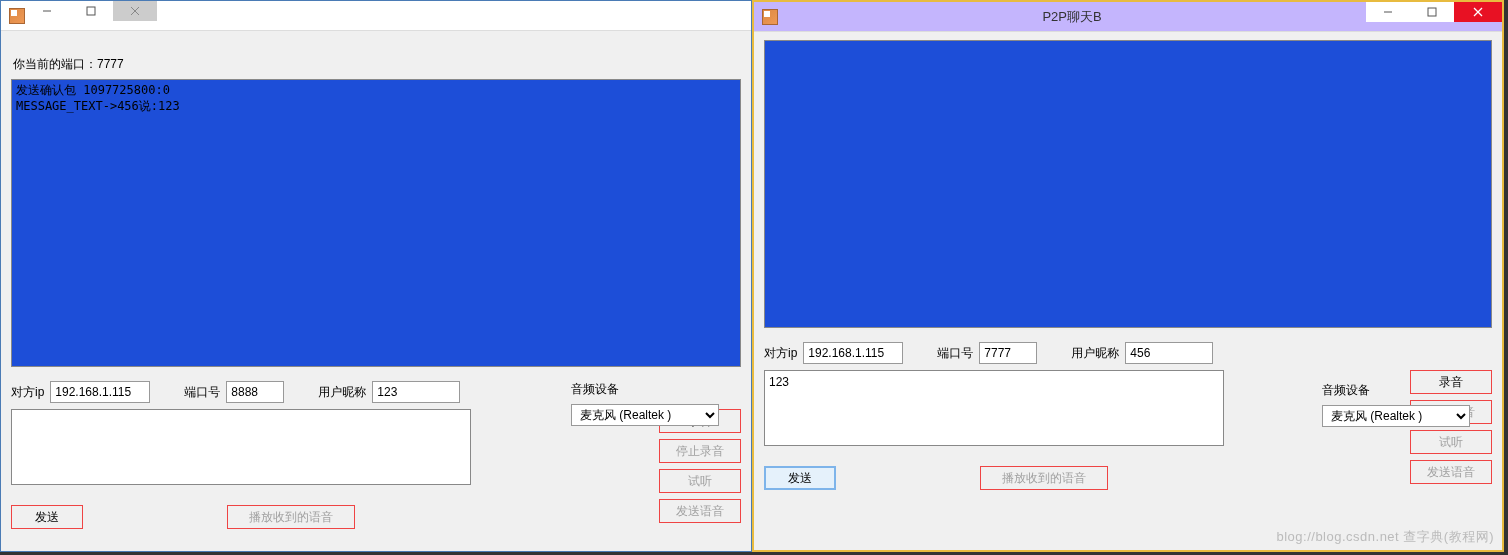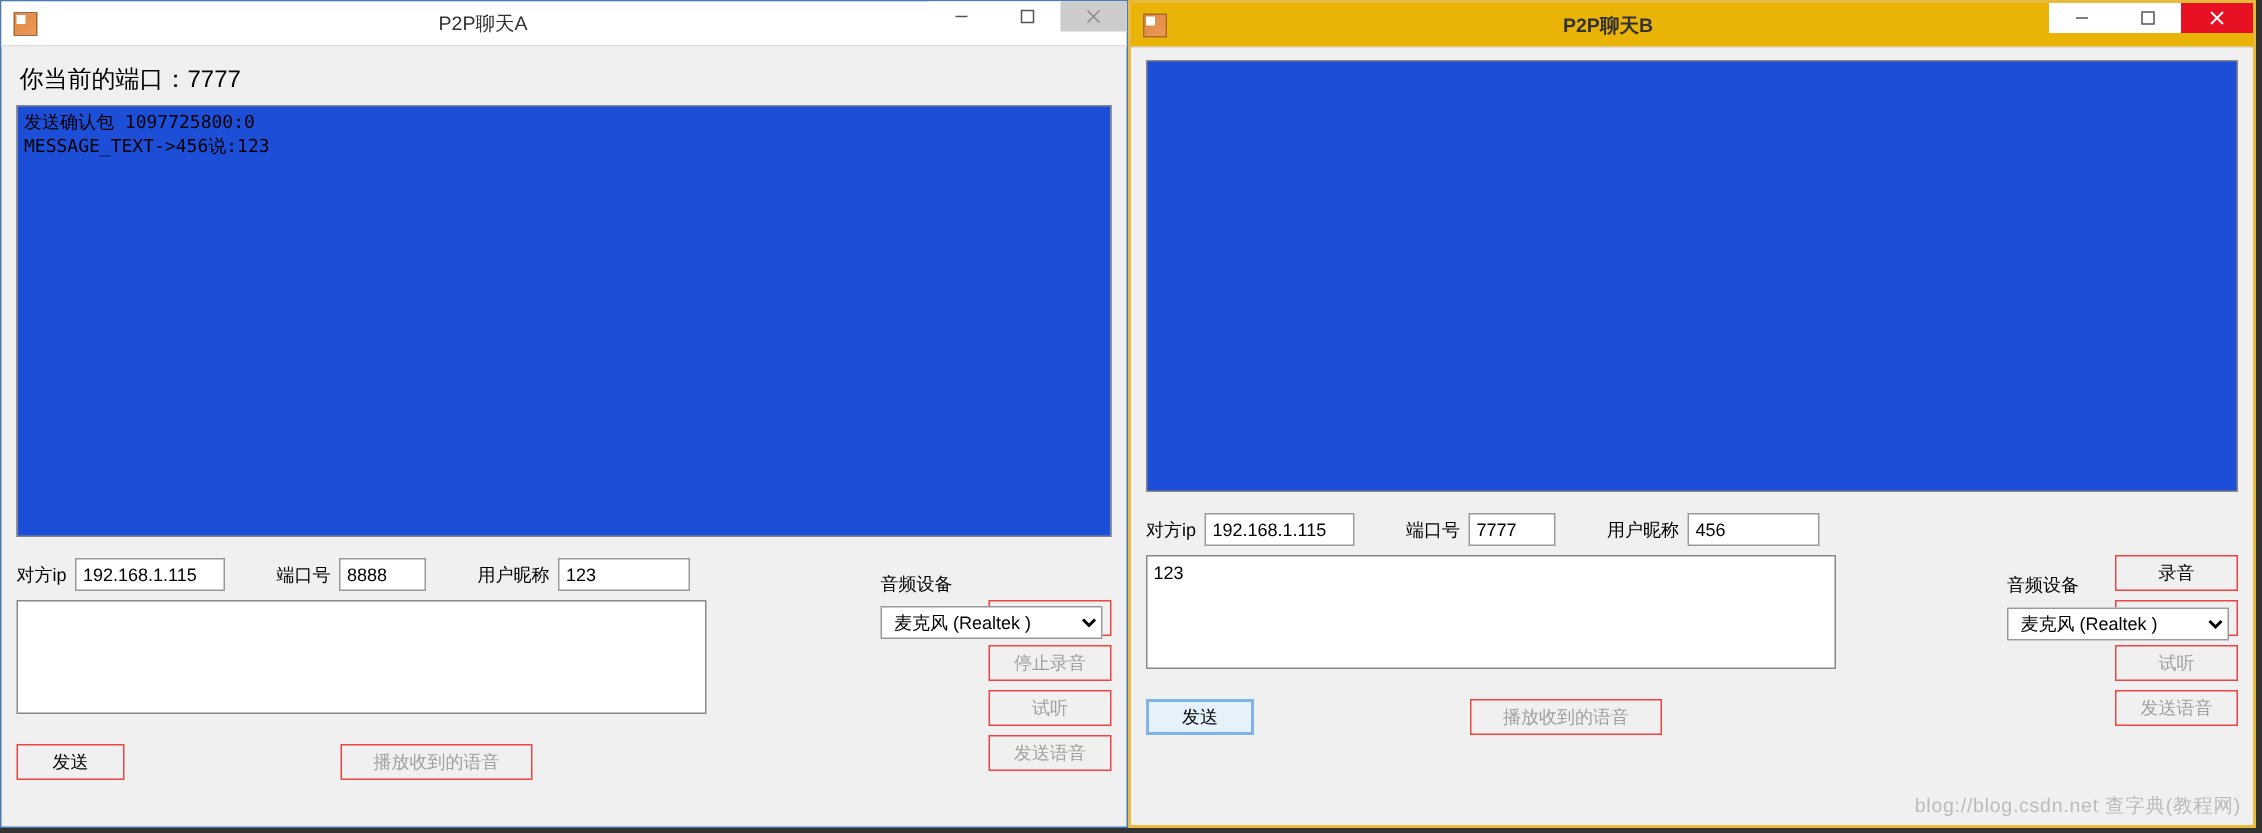--- a/index.html
+++ b/index.html
@@ -23,21 +23,21 @@
     }
     .window.active { border: 2px solid #e8bb3f; }
     .titlebar {
       height: 30px;
       background: #fff;
       display: flex;
       align-items: center;
       position: relative;
       border-bottom: 1px solid #ddd;
     }
-    .window.active .titlebar { background: #eab308; font-weight: bold; }
+    .window.active .titlebar { background: #c4b5fd; }
     .app-icon {
       width: 16px; height: 16px;
       margin-left: 8px;
       background: linear-gradient(135deg, #d84, #e95);
       border: 1px solid #a63;
       position: relative;
     }
     .app-icon::after {
       content: "";
       position: absolute;
@@ -65,22 +65,22 @@
     .win-btn.close-inactive { background: #ccc; color: #888; }
     .win-btn.close-active { background: #e81123; color: #fff; width: 48px; }
     .win-btn svg { width: 10px; height: 10px; }
     .client-area {
       flex: 1;
       padding: 8px 10px;
       display: flex;
       flex-direction: column;
     }
     .port-line {
-      font-size: 16px;
-      margin: 4px 0 6px 2px;
+      font-size: 12px;
+      margin: 17px 0 6px 2px;
       color: #000;
     }
     .log-area {
       width: 100%;
       height: 288px;
       background: #1d4ed8;
       border: 1px solid #888;
       padding: 2px 4px;
       font-family: "SimSun", monospace;
       font-size: 12px;
@@ -153,21 +153,21 @@
       display: flex;
       flex-direction: column;
       gap: 6px;
       align-items: flex-start;
       padding-left: 20px;
     }
     .right-bottom .btn { width: 82px; }
     .audio-section {
       position: absolute;
       top: 380px;
-      right: 16px;
+      right: 32px;
       display: flex;
       flex-direction: column;
       gap: 6px;
     }
     .combo {
       background: #fff;
       border: 1px solid #999;
       height: 22px;
       padding: 2px 4px;
       font-size: 12px;
@@ -183,21 +183,20 @@
       font-family: Arial, sans-serif;
       letter-spacing: 0.5px;
     }
   </style>
 </head>
 <body>
 
 <div class="window">
   <div class="titlebar">
     <div class="app-icon"></div>
-    <div class="title-text">P2P聊天A</div>
     <div class="win-controls">
       <div class="win-btn">
           <svg viewBox="0 0 10 10">
             <line x1="1" y1="5" x2="9" y2="5" stroke="currentColor" stroke-width="1"></line>
           </svg>
         </div>
       <div class="win-btn">
           <svg viewBox="0 0 10 10">
             <rect x="1" y="1" width="8" height="8" fill="none" stroke="currentColor" stroke-width="1"></rect>
           </svg>

